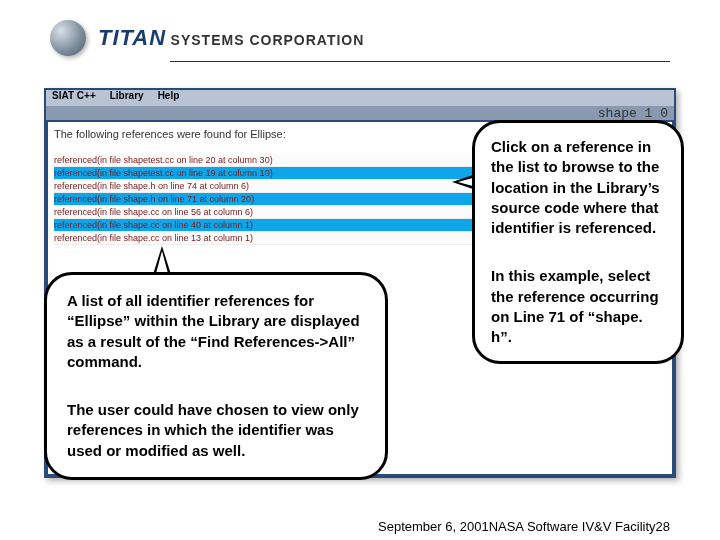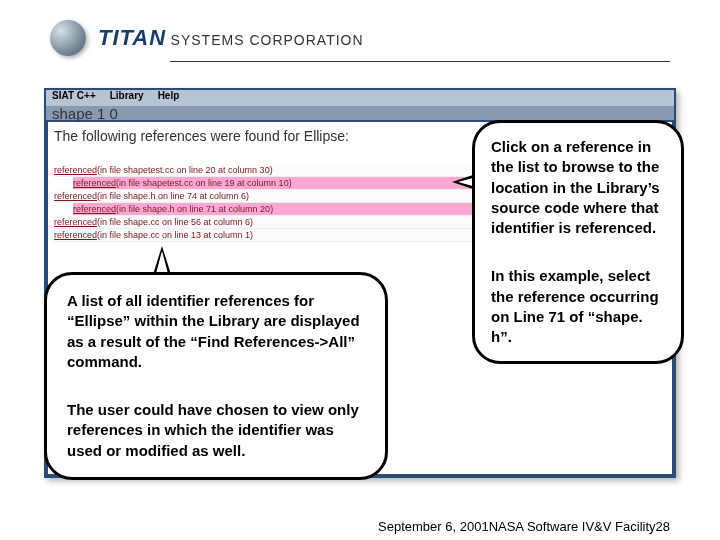--- a/index.html
+++ b/index.html
@@ -2,34 +2,34 @@
 <html><head>
 <meta charset="utf-8">
 <style>
   * { box-sizing: border-box; margin: 0; padding: 0; }
   body { width: 720px; height: 540px; background: #fff; font-family: Arial, sans-serif; position: relative; overflow: hidden; }
   
   .header { position: absolute; top: 18px; left: 50px; right: 50px; height: 40px; display: flex; align-items: center; }
   .logo-globe { width: 36px; height: 36px; border-radius: 50%; background: radial-gradient(circle at 30% 30%, #d8e0e8, #7a8a9a 60%, #4a5a6a); box-shadow: 2px 2px 4px rgba(0,0,0,0.3); }
   .logo-text { margin-left: 12px; }
   .logo-titan { font-size: 22px; font-weight: bold; font-style: italic; color: #1a3d6b; letter-spacing: 1px; }
-  .logo-systems { font-size: 14px; color: #333; letter-spacing: 1px; }
+  .logo-systems { font-size: 14px; color: #333; letter-spacing: 1px; font-weight: bold; }
   .header-underline { position: absolute; bottom: -4px; left: 120px; right: 0; height: 1px; background: #333; }
   
   .averstar { position: absolute; top: 64px; right: 50px; font-size: 14px; font-weight: bold; font-style: italic; color: #000; margin-top: 40px; }
   
   .app-window { position: absolute; top: 88px; left: 44px; width: 632px; height: 390px; border: 2px solid #2a4a7a; background: #2a4a7a; box-shadow: 3px 3px 6px rgba(0,0,0,0.3); }
   .menubar { height: 16px; background: #b8c4d4; display: flex; gap: 14px; padding: 0 6px; font-size: 10px; color: #000; }
   .menubar span.bold { font-weight: bold; }
-  .urlbar { height: 14px; background: #8899b0; display: flex; padding: 0 6px; font-size: 15px; color: #333; align-items: center; }
+  .urlbar { height: 14px; background: #8899b0; display: flex; justify-content: flex-end; padding: 0 6px; font-size: 13px; color: #333; align-items: center; font-family: Liberation Mono, monospace; }
   .content { background: #fff; margin: 2px; padding: 6px; height: calc(100% - 34px); overflow: hidden; }
-  .heading { font-size: 14px; color: #333; margin-bottom: 20px; }
+  .heading { font-size: 11px; color: #333; margin-bottom: 14px; }
   .ref-line { font-size: 9px; color: #7a1a1a; padding: 1px 0; background: #fbfbfb; border-bottom: 1px solid #eee; }
-  .ref-line.alt { background: #f9a8d4; margin-left: 19px; }
-  .ref-link { text-decoration: underline; color: #7a1a1a; }
+  .ref-line.alt { background: #0ea5e9; }
+  .ref-link { color: #7a1a1a; }
   
   .callout { position: absolute; background: #fff; border: 3px solid #000; border-radius: 28px; padding: 16px 20px; font-size: 15px; font-weight: bold; line-height: 1.35; }
   .callout-left { top: 272px; left: 44px; width: 344px; }
   .callout-right { top: 120px; left: 472px; width: 212px; padding: 14px 16px; }
   .callout p + p { margin-top: 28px; }
   .pointer { position: absolute; width: 0; height: 0; }
   .pointer-left { top: 246px; left: 150px; border-left: 12px solid transparent; border-right: 12px solid transparent; border-bottom: 38px solid #000; }
   .pointer-left::after { content: ""; position: absolute; top: 5px; left: -8px; border-left: 8px solid transparent; border-right: 8px solid transparent; border-bottom: 30px solid #fff; }
   .pointer-right { top: 172px; left: 452px; border-top: 10px solid transparent; border-bottom: 10px solid transparent; border-right: 30px solid #000; }
   .pointer-right::after { content: ""; position: absolute; top: -6px; left: 6px; border-top: 6px solid transparent; border-bottom: 6px solid transparent; border-right: 22px solid #fff; }
@@ -59,20 +59,21 @@
   <div class="urlbar">
     <span>shape 1 0</span>
   </div>
   <div class="content">
     <div class="heading">The following references were found for Ellipse:</div>
     <div class="ref-line"><span class="ref-link">referenced</span><span>(in file shapetest.cc on line 20 at column 30)</span></div>
     <div class="ref-line alt"><span class="ref-link">referenced</span><span>(in file shapetest.cc on line 19 at column 10)</span></div>
     <div class="ref-line"><span class="ref-link">referenced</span><span>(in file shape.h on line 74 at column 6)</span></div>
     <div class="ref-line alt"><span class="ref-link">referenced</span><span>(in file shape.h on line 71 at column 20)</span></div>
     <div class="ref-line"><span class="ref-link">referenced</span><span>(in file shape.cc on line 56 at column 6)</span></div>
+    <div class="ref-line alt"><span class="ref-link">referenced</span><span>(in file shape.cc on line 40 at column 1)</span></div>
     <div class="ref-line"><span class="ref-link">referenced</span><span>(in file shape.cc on line 13 at column 1)</span></div>
   </div>
 </div>
 
 <div class="pointer pointer-left"></div>
 <div class="callout callout-left">
   <p>A list of all identifier references for “Ellipse” within the Library are displayed as a result of the “Find References-&gt;All” command.</p>
   <p>The user could have chosen to view only references in which the identifier was used or modified as well.</p>
 </div>
 

